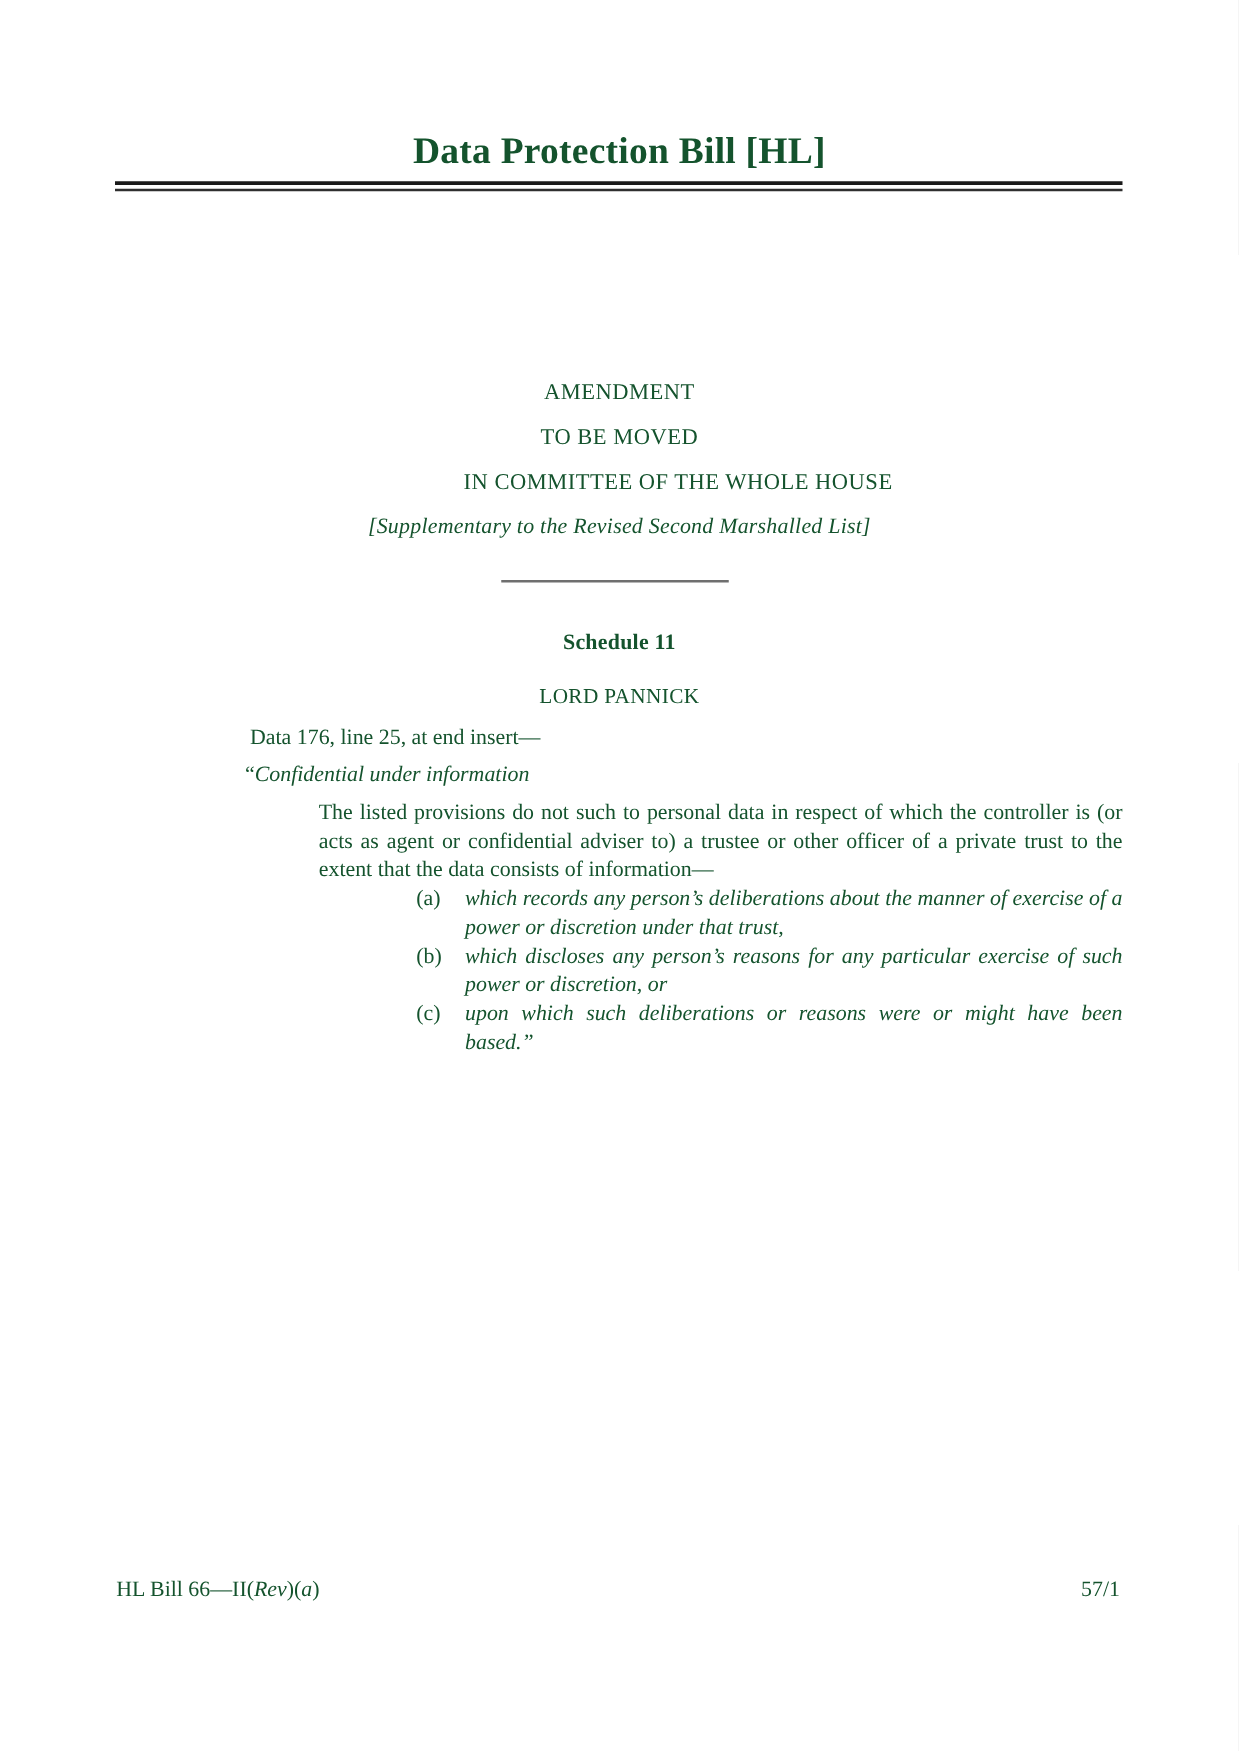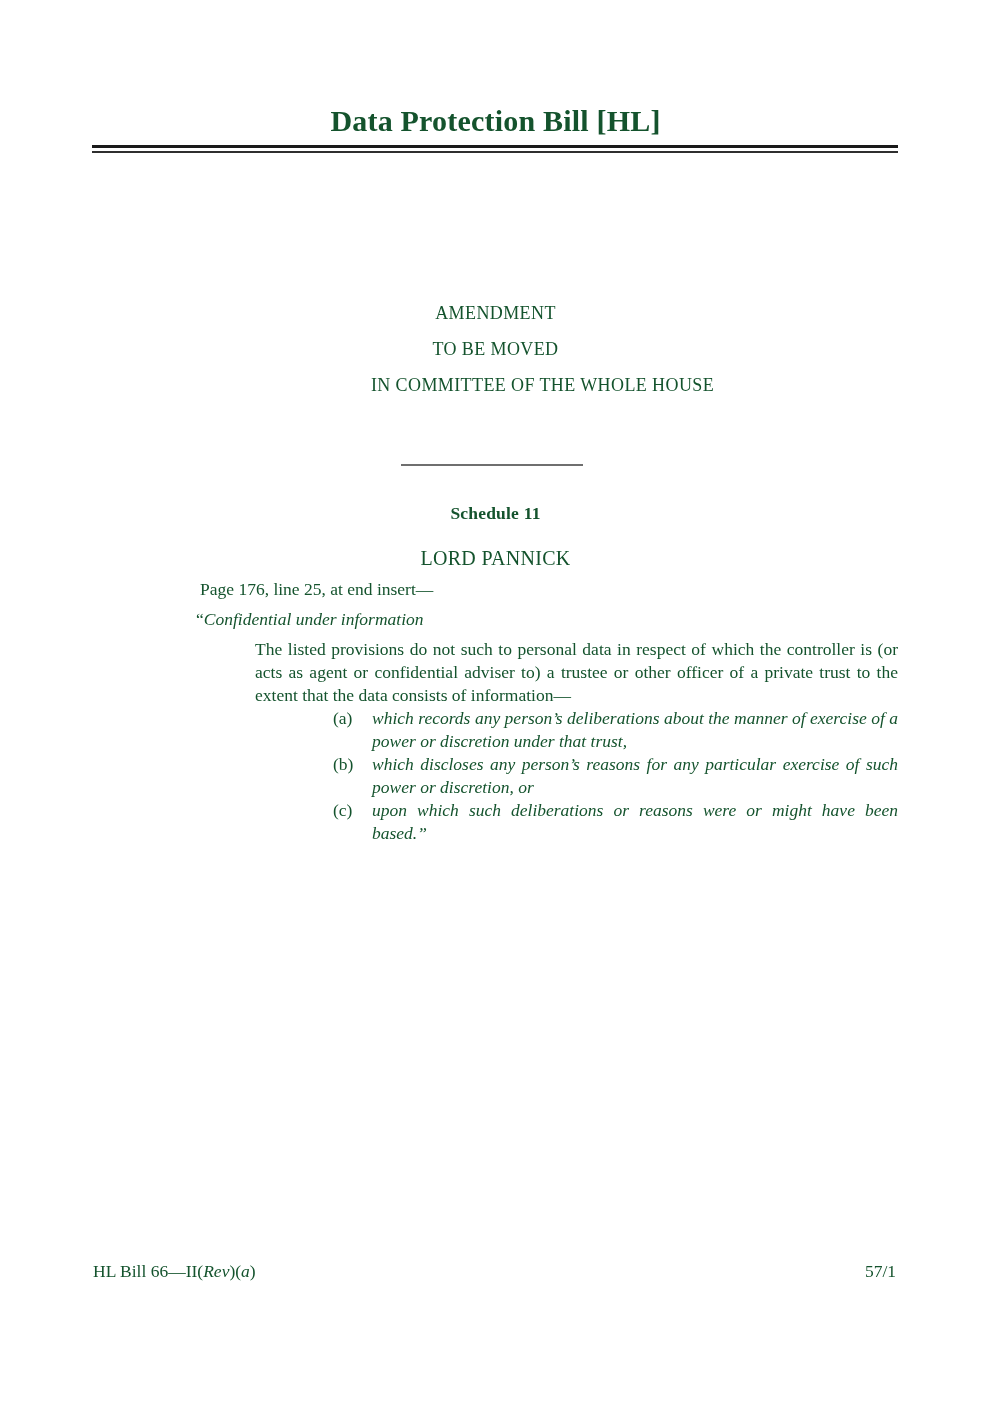--- a/index.html
+++ b/index.html
@@ -70,21 +70,21 @@
     background: #6f6f6f;
   }
   .schedule-heading {
     top: 503px;
     font-size: 17.5px;
     font-weight: bold;
     letter-spacing: 0.2px;
   }
   .mover-name {
     top: 547px;
-    font-size: 20px;
+    font-size: 17px;
     letter-spacing: 0.3px;
   }
   .instruction-line {
     position: absolute;
     top: 579px;
     left: 200px;
     font-size: 17.5px;
   }
   .inserted-heading {
     position: absolute;
@@ -135,27 +135,28 @@
 
 <div class="page">
 
   <h1 class="bill-title">Data Protection Bill [HL]</h1>
   <div class="rule-thick"></div>
   <div class="rule-thin"></div>
 
   <div class="center-line hdr-moved">TO BE MOVED</div>
   <div class="center-line hdr-amendment">AMENDMENT</div>
   <div class="center-line hdr-committee">IN COMMITTEE OF THE WHOLE HOUSE</div>
+  <div class="center-line hdr-subtitle">[Supplementary to the Revised Second Marshalled List]</div>
 
   <div class="mid-divider"></div>
 
   <div class="center-line schedule-heading">Schedule 11</div>
   <div class="center-line mover-name">LORD PANNICK</div>
 
-  <div class="instruction-line">Page 176, line 25, at end insert—</div>
+  <div class="instruction-line">Data 176, line 25, at end insert—</div>
 
   <div class="inserted-heading"><span>“</span><span class="ital">Confidential under information</span></div>
 
   <div class="amendment-body">
     <p>The listed provisions do not such to personal data in respect of which the controller is (or acts as agent or confidential adviser to) a trustee or other officer of a private trust to the extent that the data consists of information—</p>
     <div class="clause-row">
       <span class="clause-label">(a)</span>
       <span class="clause-text">which records any person’s deliberations about the manner of exercise of a power or discretion under that trust,</span>
     </div>
     <div class="clause-row">

